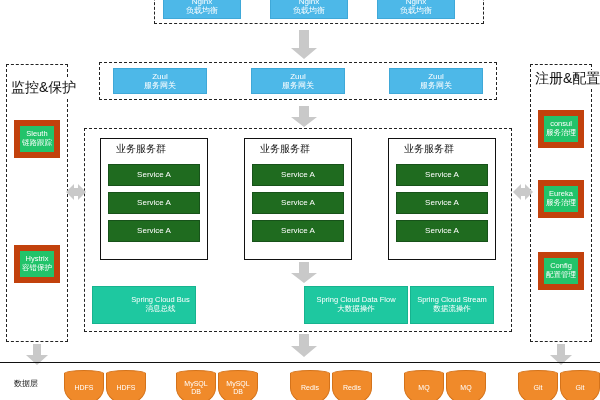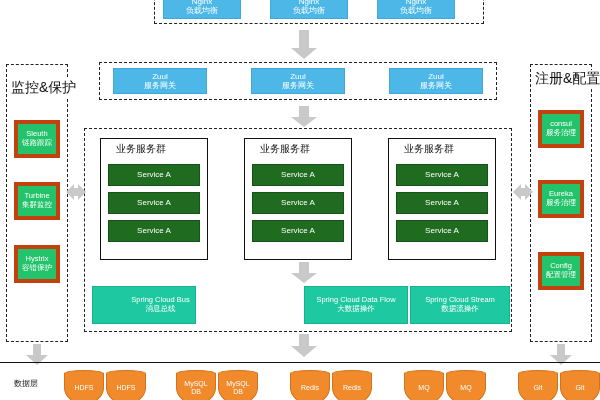--- a/index.html
+++ b/index.html
@@ -49,21 +49,21 @@
   
   .svc {
     background: #1f6b1f;
     border: 1px solid #17521a;
     font-size: 8px;
     justify-content: center;
   }
   
   .greenbox {
     background: #22c36a;
-    border: 4px solid #c2410c;
+    border: 6px solid #c2410c;
     font-size: 7.5px;
   }
   
   .scbox {
     background: #1ec8a0;
     border: 1px solid #17b38f;
     font-size: 7.5px;
   }
   
   .dashed {
@@ -183,24 +183,20 @@
     <polygon points="9,0 19,0 19,11 27,11 14,21 1,11 9,11" fill="#c9c9c9"></polygon>
   </svg>
 
   <div class="dashed" style="left:6px; top:64px; width:62px; height:278px;"></div>
   <div class="dashed-label" style="left:10px; top:79px;">监控&amp;保护</div>
 
   <div class="box greenbox" style="left:14px; top:120px; width:46px; height:38px;">
     <span class="l1">Sleuth</span>
     <span class="l2">链路跟踪</span>
   </div>
-  <div class="box greenbox" style="left:14px; top:182px; width:46px; height:38px;">
-    <span class="l1">Turbine</span>
-    <span class="l2">集群监控</span>
-  </div>
   <div class="box greenbox" style="left:14px; top:245px; width:46px; height:38px;">
     <span class="l1">Hystrix</span>
     <span class="l2">容错保护</span>
   </div>
 
   <svg class="arrow-down" style="left:25px; top:344px;" width="24" height="22" viewBox="0 0 24 22">
     <polygon points="8,0 16,0 16,11 23,11 12,21 1,11 8,11" fill="#c9c9c9"></polygon>
   </svg>
 
   <div class="dashed" style="left:530px; top:64px; width:62px; height:278px;"></div>
@@ -256,21 +252,21 @@
   </svg>
 
   <div class="box scbox" style="left:92px; top:286px; width:104px; height:38px;padding-left:33px;">
     <span class="l1">Spring Cloud Bus</span>
     <span class="l2">消息总线</span>
   </div>
   <div class="box scbox" style="left:304px; top:286px; width:104px; height:38px;">
     <span class="l1">Spring Cloud Data Flow</span>
     <span class="l2">大数据操作</span>
   </div>
-  <div class="box scbox" style="left:410px; top:286px; width:100px; height:38px;">
+  <div class="box scbox" style="left:410px; top:286px; width:84px; height:38px;">
     <span class="l1">Spring Cloud Stream</span>
     <span class="l2">数据流操作</span>
   </div>
 
   <svg class="arrow-down" style="left:290px; top:334px;" width="28" height="24" viewBox="0 0 28 24">
     <polygon points="9,0 19,0 19,12 27,12 14,23 1,12 9,12" fill="#c9c9c9"></polygon>
   </svg>
 
   <div class="hsep" style="left:0px; top:362px; width:600px;"></div>
   <div class="datalayer-label" style="left:14px; top:378px;">数据层</div>

